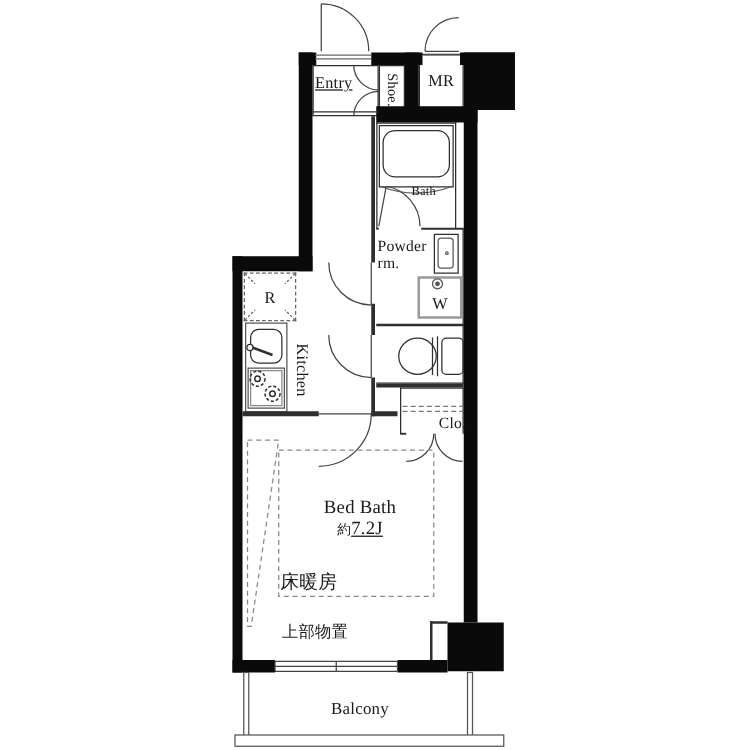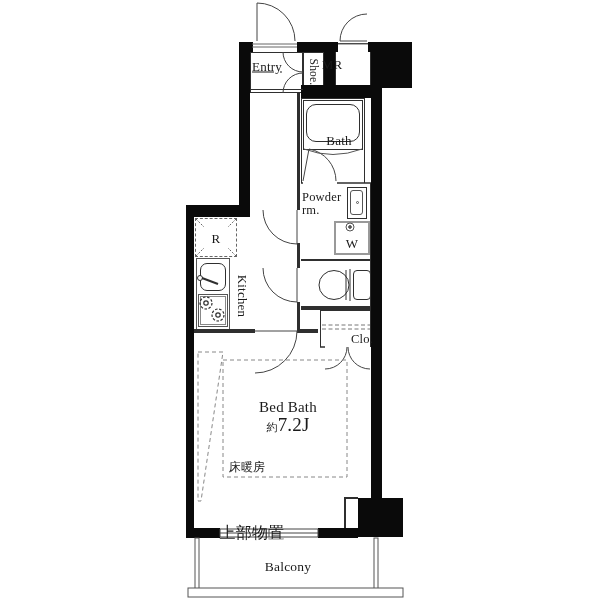--- a/index.html
+++ b/index.html
@@ -11,21 +11,21 @@
   .iwall{position:absolute;background:#2f2f2f;}
   .rbox{position:absolute;border:1.5px solid #2f2f2f;box-sizing:border-box;background:transparent;}
   .fix{position:absolute;box-sizing:border-box;}
   .lbl{
     position:absolute;white-space:nowrap;transform:translate(-50%,-50%);
     font-size:13px;line-height:1;letter-spacing:0.2px;
   }
   .lbl.vert{transform:translate(-50%,-50%) rotate(90deg);}
   .lbl.block{transform:none;line-height:1.05;}
   svg.overlay{position:absolute;left:0;top:0;width:600px;height:600px;}
-  .sizeline .big{font-size:19px;}
+  .sizeline .big{font-size:15px;text-decoration:underline;}
   .sizeline .small{font-size:11px;}
 </style>
 </head>
 <body>
 
 <div id="plan">
 
   <div class="rbox" style="left:250px;top:52px;width:53px;height:41px;"></div>
   <div class="rbox" style="left:303px;top:52px;width:21px;height:41px;"></div>
   <div class="rbox" style="left:335px;top:43px;width:36px;height:45px;"></div>
@@ -165,31 +165,31 @@
 
     <g stroke="#555" fill="#fff" stroke-width="1">
       <rect x="195" y="538" width="4" height="51"></rect>
       <rect x="374" y="538" width="4" height="51"></rect>
       <rect x="188" y="588" width="215" height="9"></rect>
     </g>
   </svg>
 
   <span class="lbl" style="left:267px;top:66px;text-decoration:underline;">Entry</span>
   <span class="lbl vert" style="left:313px;top:72px;font-size:11.5px;">Shoe.</span>
-  <span class="lbl" style="left:332px;top:64px;">MR</span>
-  <span class="lbl" style="left:339px;top:140px;font-size:13px;">Bath</span>
+  <span class="lbl" style="left:353px;top:64px;">MR</span>
+  <span class="lbl" style="left:339px;top:154px;font-size:10px;">Bath</span>
   <span class="lbl block" style="left:302px;top:191px;font-size:12.5px;">
     <span style="display:block;">Powder</span>
     <span style="display:block;">rm.</span>
   </span>
   <span class="lbl" style="left:352px;top:243px;">W</span>
   <span class="lbl" style="left:216px;top:238px;">R</span>
   <span class="lbl vert" style="left:242px;top:296px;">Kitchen</span>
   <span class="lbl" style="left:362px;top:339px;font-size:12.5px;">Clo.</span>
   <span class="lbl" style="left:288px;top:407px;font-size:15px;">Bed Bath</span>
   <span class="lbl sizeline" style="left:288px;top:424px;">
     <span class="small">約</span><span class="big">7.2J</span>
   </span>
-  <span class="lbl" style="left:247px;top:467px;font-size:12px;text-align:center;">床暖房</span>
-  <span class="lbl" style="left:252px;top:533px;font-size:16px;">上部物置</span>
+  <span class="lbl" style="left:247px;top:467px;font-size:15px;text-align:center;">床暖房</span>
+  <span class="lbl" style="left:252px;top:505px;font-size:13px;">上部物置</span>
   <span class="lbl" style="left:288px;top:567px;font-size:13.5px;">Balcony</span>
 
 </div>
 
 </body></html>

